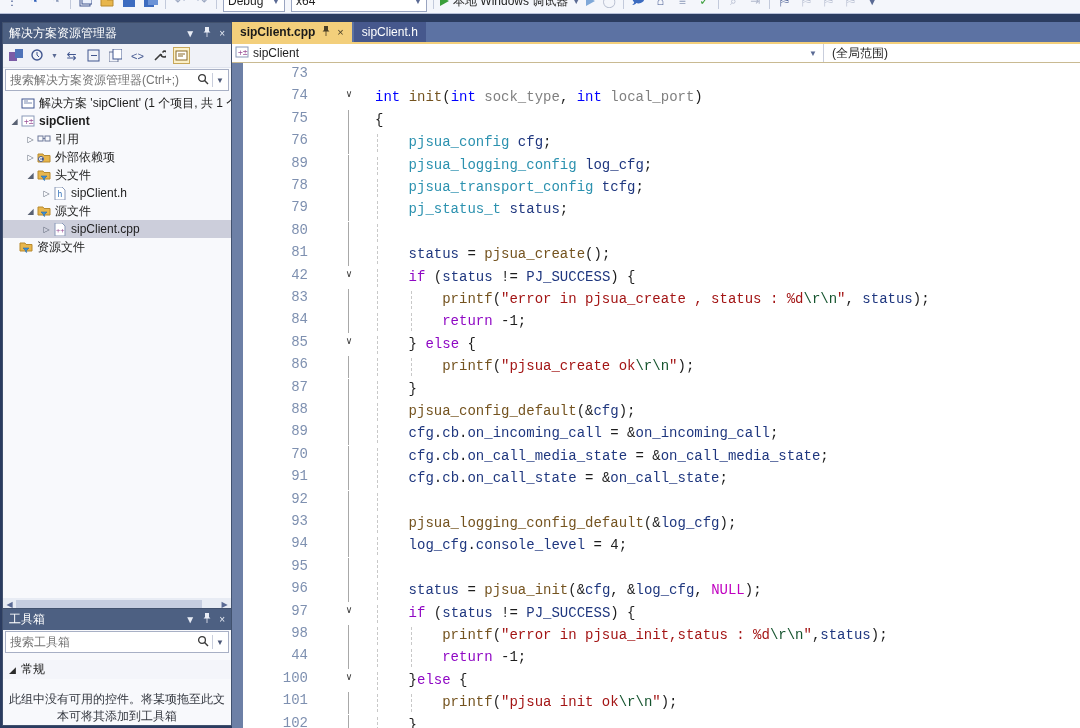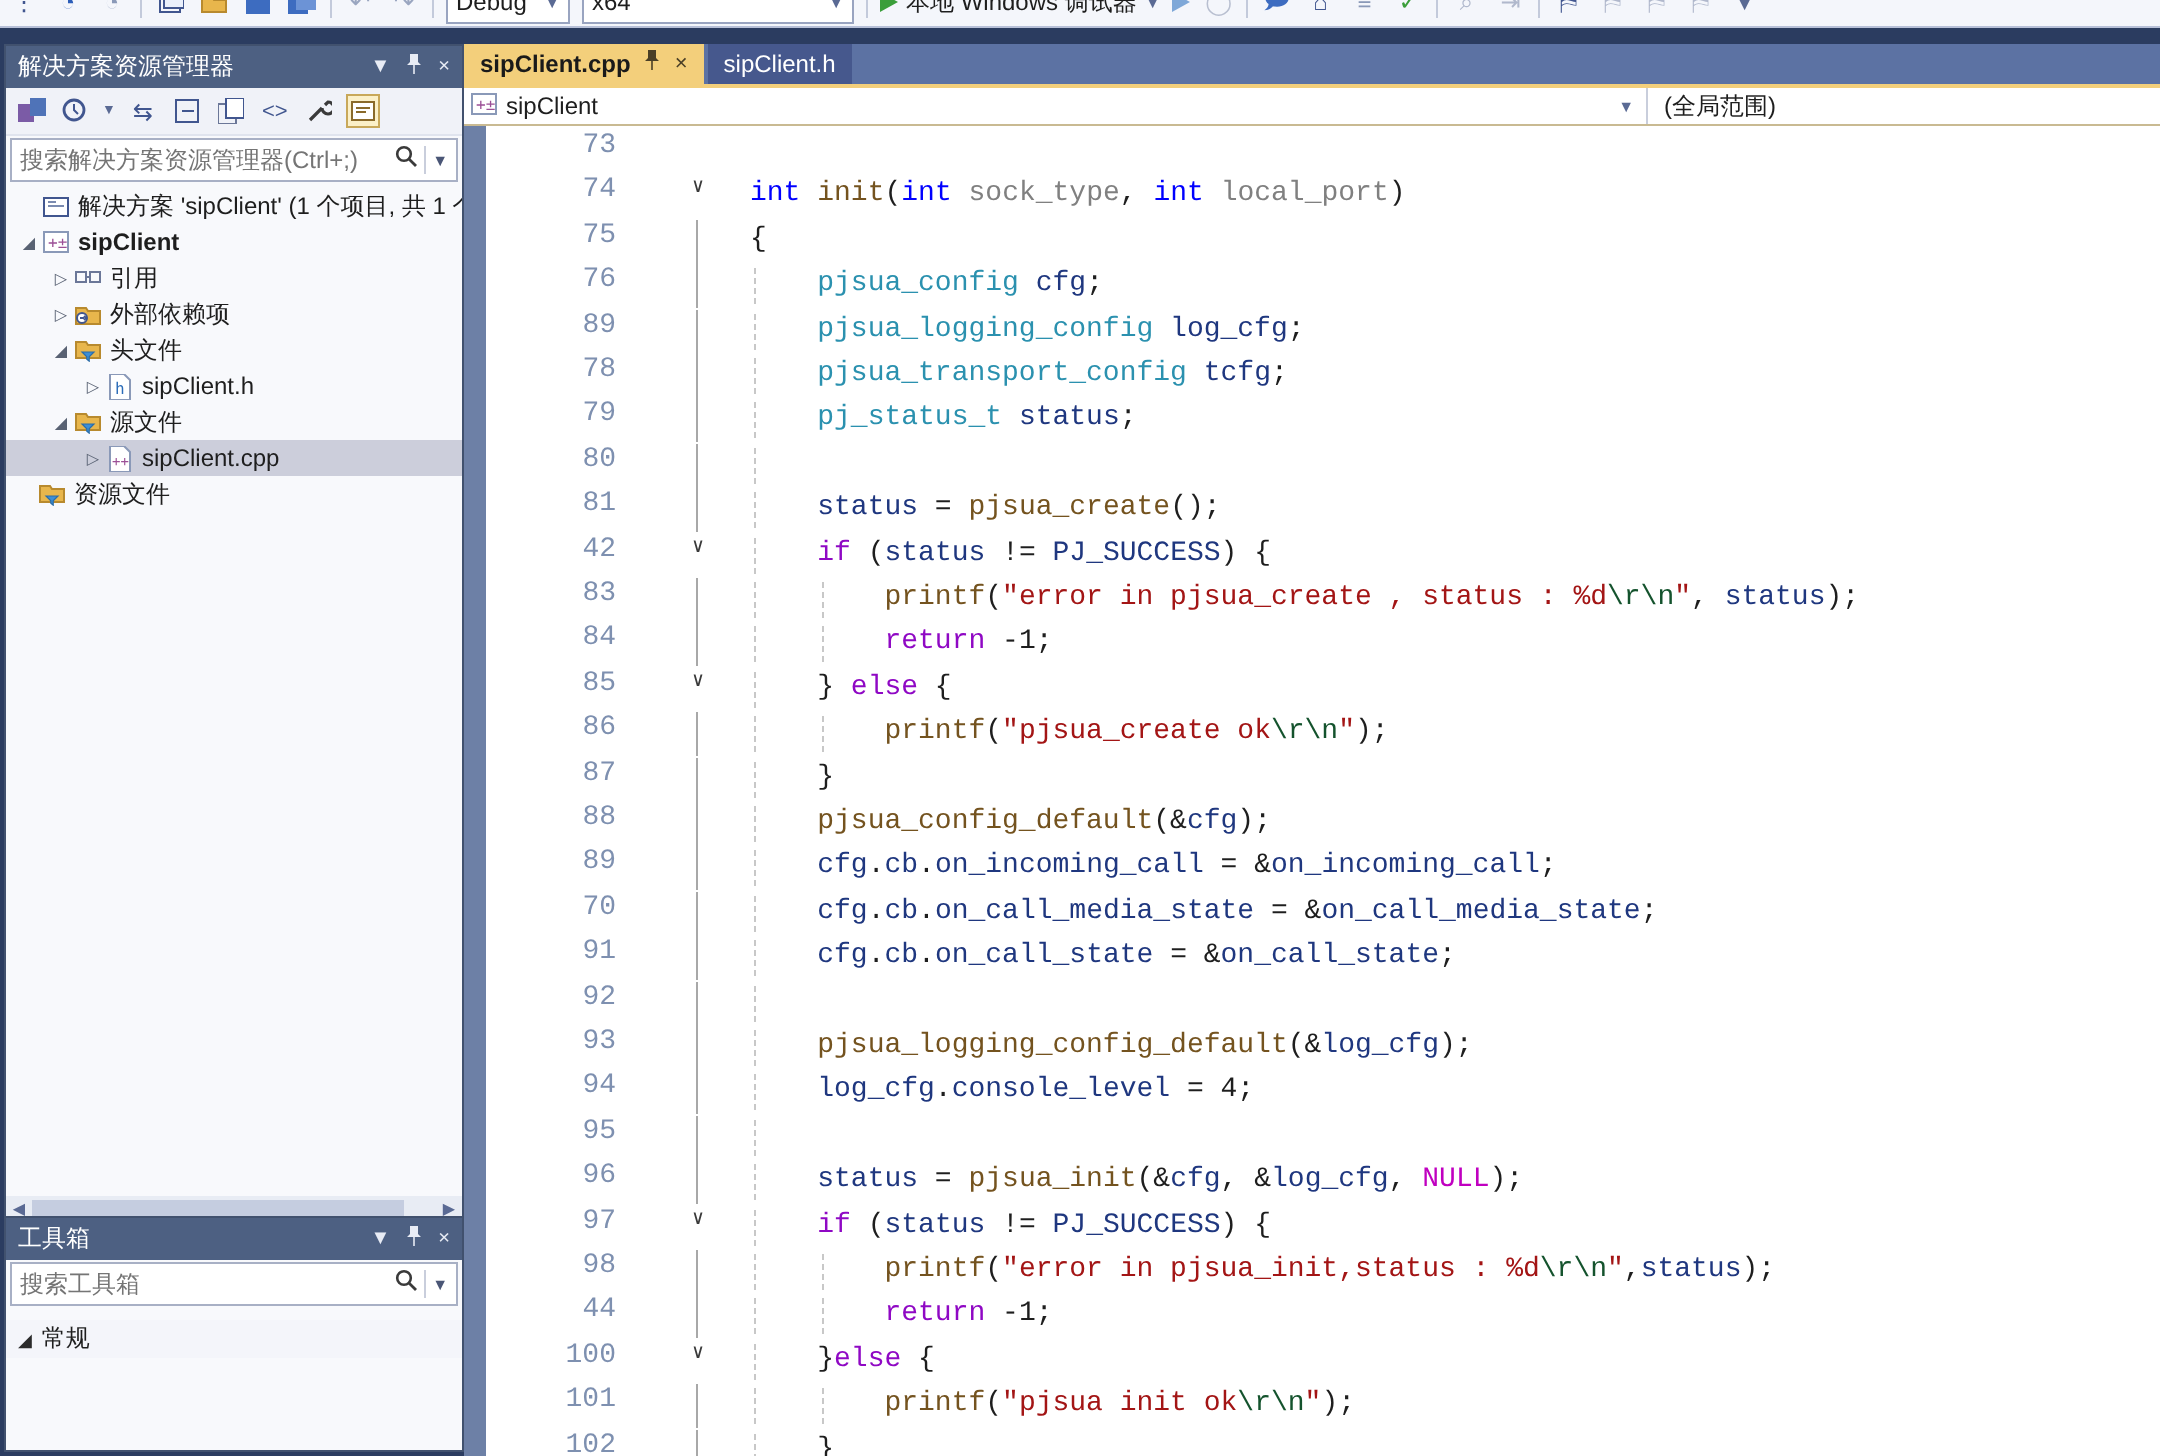--- a/index.html
+++ b/index.html
@@ -355,20 +355,24 @@
           <path d="M7.6 7.6 L11 11" stroke="#3A3A3A" stroke-width="1.4"></path>
         </svg>
     </span>
     <span class="split"></span>
     <span class="dd">▼</span>
   </div>
   <div id="tbx-group">
     <span class="exp">◢</span>
     <span>常规</span>
   </div>
+  <div id="tbx-empty">
+    <div>此组中没有可用的控件。将某项拖至此文</div>
+    <div>本可将其添加到工具箱</div>
+  </div>
 </div>
 
 <div id="editor-group">
   <div id="tab-bar">
       <div class="tab active">
         <span>sipClient.cpp</span>
         <span class="pin"><svg width="8" height="11" viewBox="0 0 8 11">
             <path d="M2 0h4v4l1.5 1.5h-7L2 4z M3.6 5.5h0.8V10h-0.8z" fill="#4A3F26"></path>
           </svg></span>
         <span class="x">×</span>

